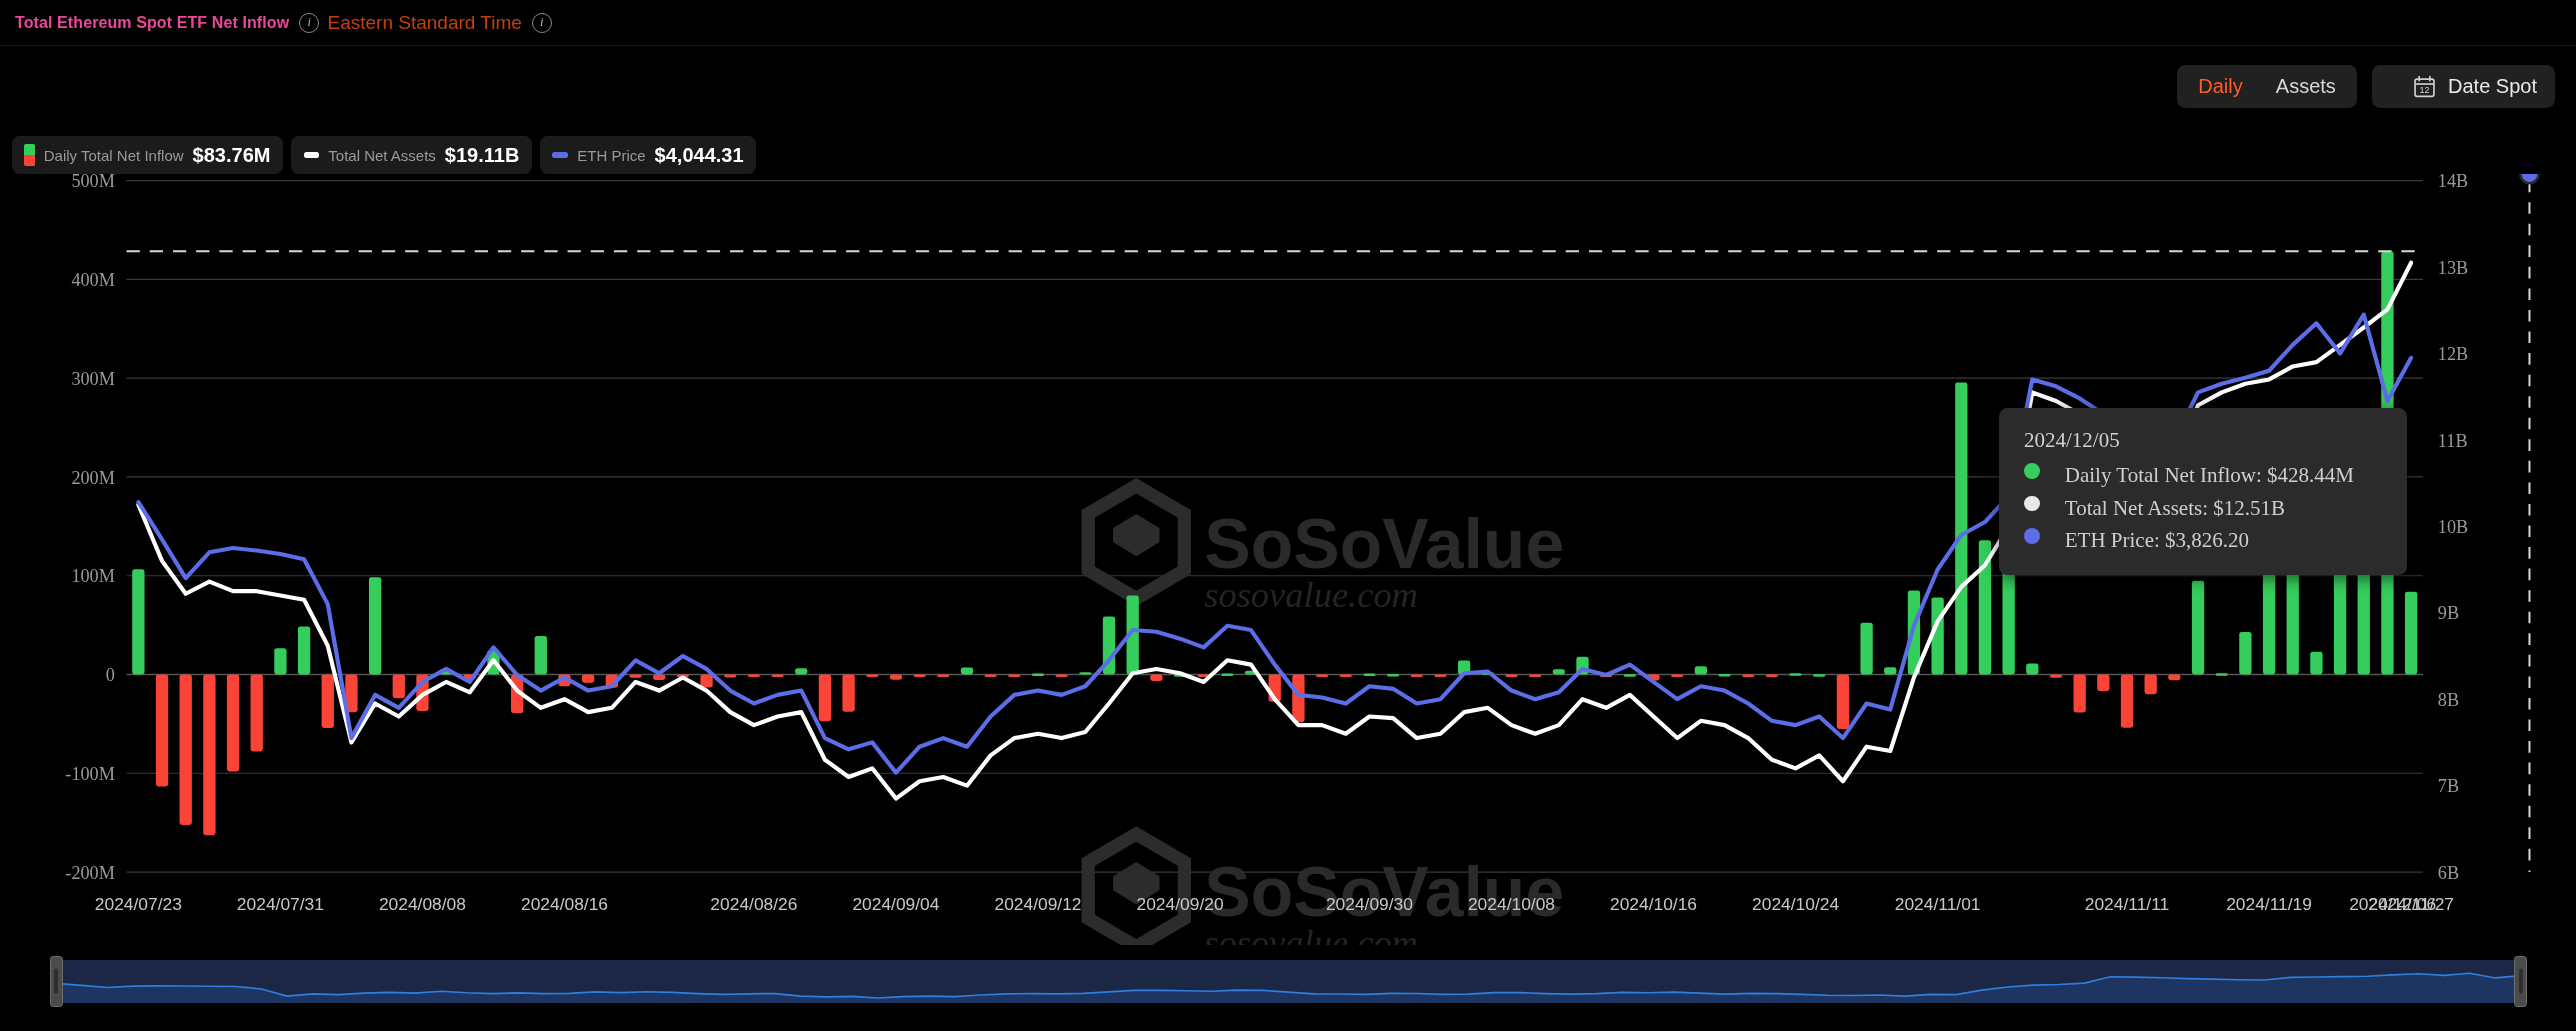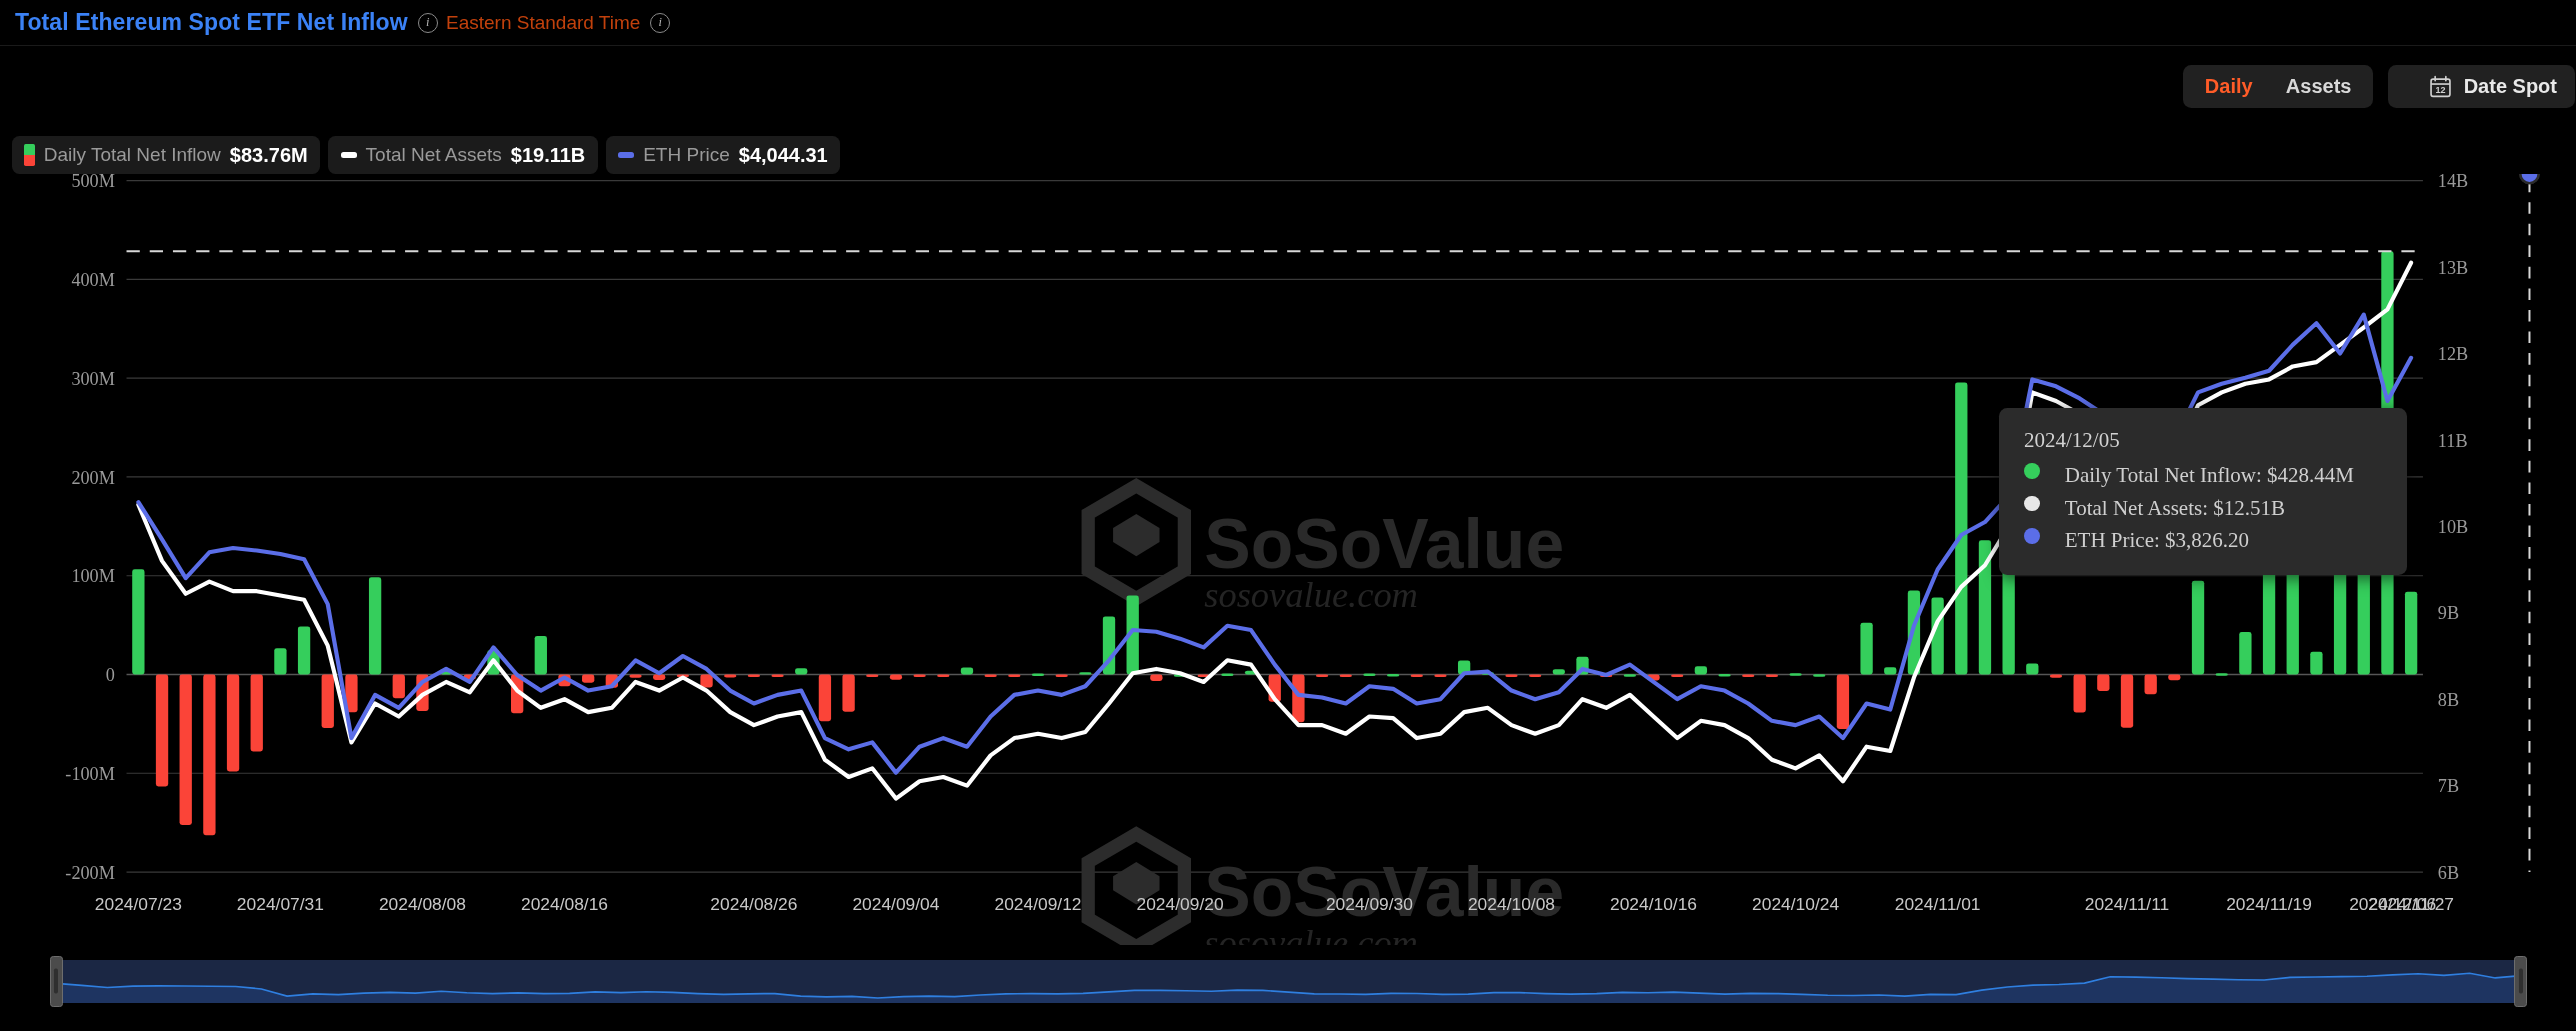--- a/index.html
+++ b/index.html
@@ -13,36 +13,36 @@
   #root { position: relative; width: 2576px; height: 1032px; background: #000; }
 
   
   .topbar {
     position: absolute; left: 0; top: 0; width: 2576px; height: 46px;
     display: flex; align-items: center; box-sizing: border-box;
     padding-left: 15px;
     border-bottom: 0.8px solid #1a1a1a;
   }
   .page-title {
-    color: #3b82f6; font-size: 23px; font-weight: bold; letter-spacing: 0.1px;
+    color: #ec4899; font-size: 16px; font-weight: bold; letter-spacing: 0.1px;
     white-space: nowrap;
   }
   .tz-label { color: #c2410c; font-size: 19px; white-space: nowrap; }
   .info-icon {
     display: inline-flex; align-items: center; justify-content: center;
     width: 20px; height: 20px; border-radius: 50%;
     border: 1.3px solid #8b8b8b; color: #b4b4b4;
     font-size: 12.4px; font-family: "Liberation Serif", serif; font-style: italic;
     margin: 0 8.3px 0 10px; line-height: 1; box-sizing: border-box;
   }
 
   
   .controls {
-    position: absolute; right: 1px; top: 65px;
-    display: flex; align-items: center; gap: 15px; font-weight: bold;
+    position: absolute; right: 21px; top: 65px;
+    display: flex; align-items: center; gap: 15px;
   }
   .seg-group {
     display: flex; align-items: center; background: #212121;
     border-radius: 8.3px; height: 43px; padding: 0 5px;
   }
   .seg-btn {
     font-size: 20px; padding: 0 16.6px; line-height: 43px; border-radius: 6.6px;
     white-space: nowrap; cursor: pointer;
   }
   .seg-btn.active { color: #ff5c28; }
@@ -53,21 +53,21 @@
   }
   .date-range .label { color: #e9e9e9; font-size: 20px; white-space: nowrap; }
   .cal-icon { width: 23px; height: 23px; position: relative; display:block;margin-left:23px; }
 
   
   .legend { position: absolute; left: 11.6px; top: 136px; display: flex; gap: 8.3px; align-items: center; }
   .legend-item {
     display: flex; align-items: center; gap: 9px; background: #1b1b1b;
     border-radius: 7.5px; height: 38px; padding: 0 12.4px; cursor: pointer;
   }
-  .legend-name { color: #9a9a9a; font-size: 19px; white-space: nowrap; }
+  .legend-name { color: #9a9a9a; font-size: 15px; white-space: nowrap; }
   .legend-val { color: #ffffff; font-size: 20px; font-weight: bold; white-space: nowrap; }
   .sw-bar { width: 10.8px; height: 21.6px; border-radius: 1.7px;
             background: linear-gradient(180deg, #35ce5c 0 50%, #fb4438 50% 100%); }
   .sw-dash { width: 15.8px; height: 5.8px; border-radius: 2.5px; }
 
   
   #chart { position: absolute; left: 0; top: 174px; width: 2576px; height: 771px; }
   .axis-label { fill: #9a9a9a; font-size: 22px; font-family: "Liberation Serif", serif; }
   .xtick { fill: #c8c8c8; font-size: 21px; font-family: "Liberation Sans", sans-serif; }
   .gridline { stroke: #3a3a3a; stroke-width: 1.4; }

